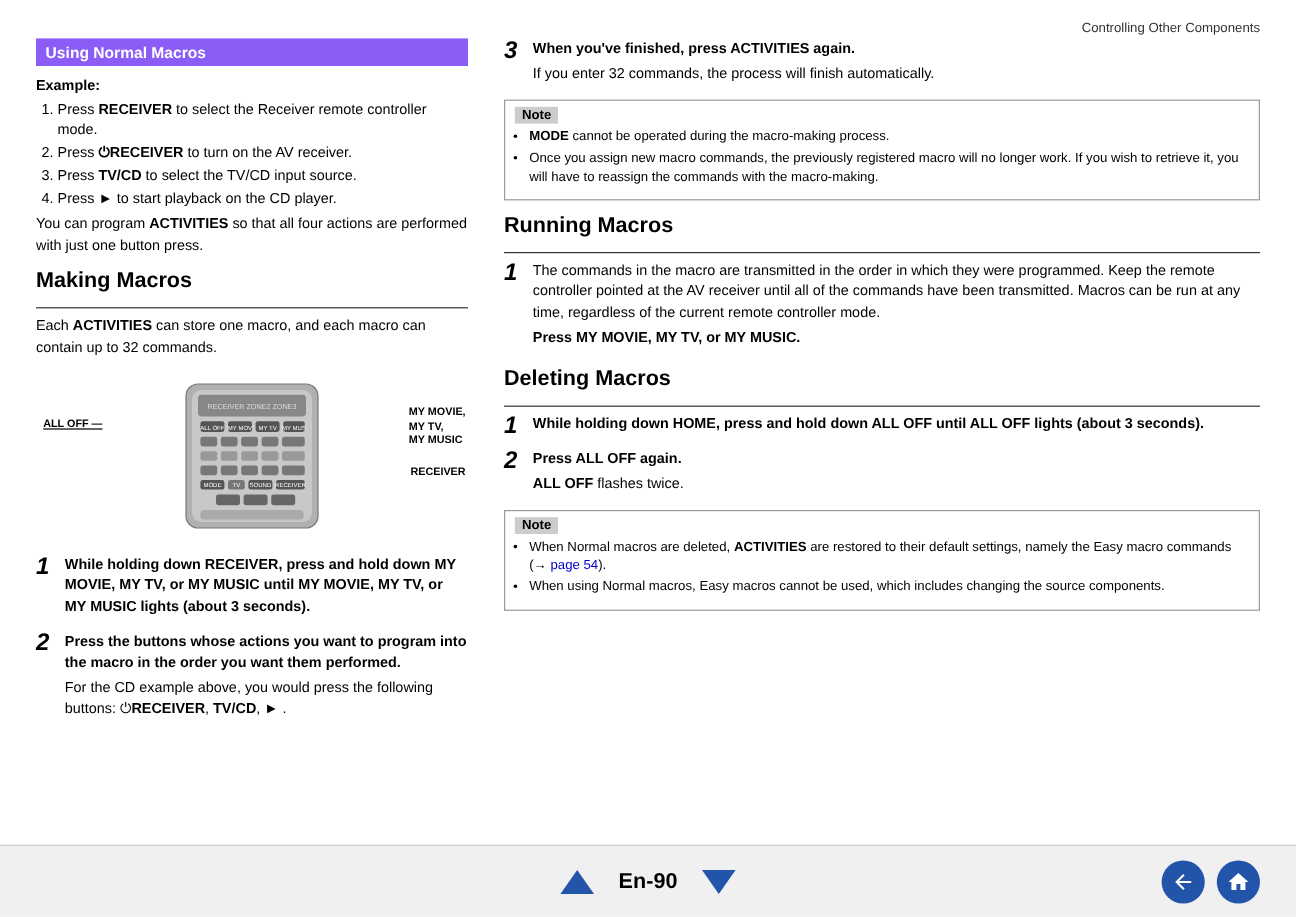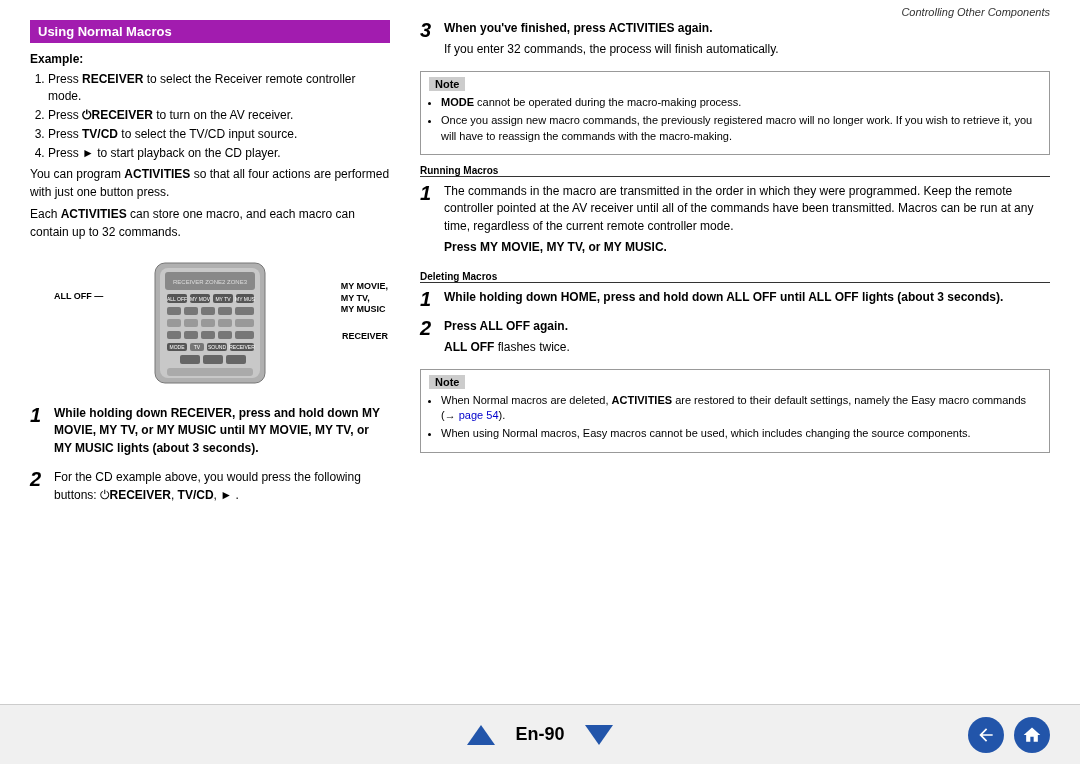--- a/index.html
+++ b/index.html
@@ -8,50 +8,49 @@
       height: 764px;
       background: #fff;
       font-family: Arial, Helvetica, sans-serif;
       font-size: 12px;
       color: #000;
       overflow: hidden;
     }
     .page-header {
       text-align: right;
       font-size: 11px;
-      font-style: italic;
       color: #333;
-      padding: 6px 30px 2px 0;
+      padding: 18px 30px 2px 0;
     }
     .content-area {
       display: flex;
       gap: 0;
       padding: 0 30px;
     }
     .left-col {
       width: 380px;
       padding-right: 20px;
     }
     .right-col {
       flex: 1;
       padding-left: 10px;
     }
     .section-title {
-      background: #a21caf;
+      background: #8b5cf6;
       color: #fff;
       font-size: 13px;
       font-weight: bold;
       padding: 4px 8px;
       margin-bottom: 8px;
     }
     .subsection-title {
-      font-size: 10px;
+      font-size: 18px;
       font-weight: bold;
       border-bottom: 1px solid #333;
-      padding-bottom: 0;
+      padding-bottom: 12px;
       margin-bottom: 6px;
       margin-top: 10px;
     }
     p { margin-bottom: 5px; line-height: 1.45; }
     b { font-weight: bold; }
     .example-label { font-weight: bold; margin-bottom: 3px; }
     ol { padding-left: 18px; margin-bottom: 5px; }
     ol li { margin-bottom: 2px; line-height: 1.4; }
     ul { padding-left: 12px; margin-bottom: 5px; }
     ul li { margin-bottom: 3px; line-height: 1.4; list-style-type: disc; }
@@ -144,24 +143,25 @@
     .diagram-wrapper {
       position: relative;
       display: flex;
       justify-content: center;
       align-items: center;
       margin: 12px 0;
       height: 140px;
     }
     .ann-left {
       position: absolute;
-      left: 24px;
+      left: 6px;
       font-size: 9px;
       font-weight: bold;
       white-space: nowrap;
+      text-decoration: underline;
     }
     .ann-right {
       position: absolute;
       right: 5px;
       font-size: 9px;
       font-weight: bold;
       text-align: left;
       line-height: 1.3;
       white-space: nowrap;
     }
@@ -188,20 +188,21 @@
 
     <ol>
       <li>Press <b>RECEIVER</b> to select the Receiver remote controller mode.</li>
       <li>Press <b>⏻RECEIVER</b> to turn on the AV receiver.</li>
       <li>Press <b>TV/CD</b> to select the TV/CD input source.</li>
       <li>Press <b>►</b> to start playback on the CD player.</li>
     </ol>
 
     <p>You can program <b>ACTIVITIES</b> so that all four actions are performed with just one button press.</p>
 
+    <div class="subsection-title">Making Macros</div>
 
     <p>Each <b>ACTIVITIES</b> can store one macro, and each macro can contain up to 32 commands.</p>
 
     <div class="diagram-wrapper">
       <span class="ann-left" style="top:38px;">ALL OFF —</span>
 
       <svg class="remote-svg" viewBox="0 0 170 130">
 
         <rect x="30" y="5" width="110" height="120" rx="10" ry="10" fill="#b0b0b0" stroke="#777" stroke-width="1"></rect>
         <rect x="35" y="10" width="100" height="110" rx="8" ry="8" fill="#c8c8c8"></rect>
@@ -259,20 +260,21 @@
     <div class="step-item">
       <div class="step-num">1</div>
       <div class="step-content">
         <p><b>While holding down RECEIVER, press and hold down MY MOVIE, MY TV, or MY MUSIC until MY MOVIE, MY TV, or MY MUSIC lights (about 3 seconds).</b></p>
       </div>
     </div>
 
     <div class="step-item">
       <div class="step-num">2</div>
       <div class="step-content">
+        <p><b>Press the buttons whose actions you want to program into the macro in the order you want them performed.</b></p>
         <p>For the CD example above, you would press the following buttons: ⏻<b>RECEIVER</b>, <b>TV/CD</b>, ► .</p>
       </div>
     </div>
   </div>
 
   <div class="right-col">
 
     <div class="step-item">
       <div class="step-num">3</div>
       <div class="step-content">

